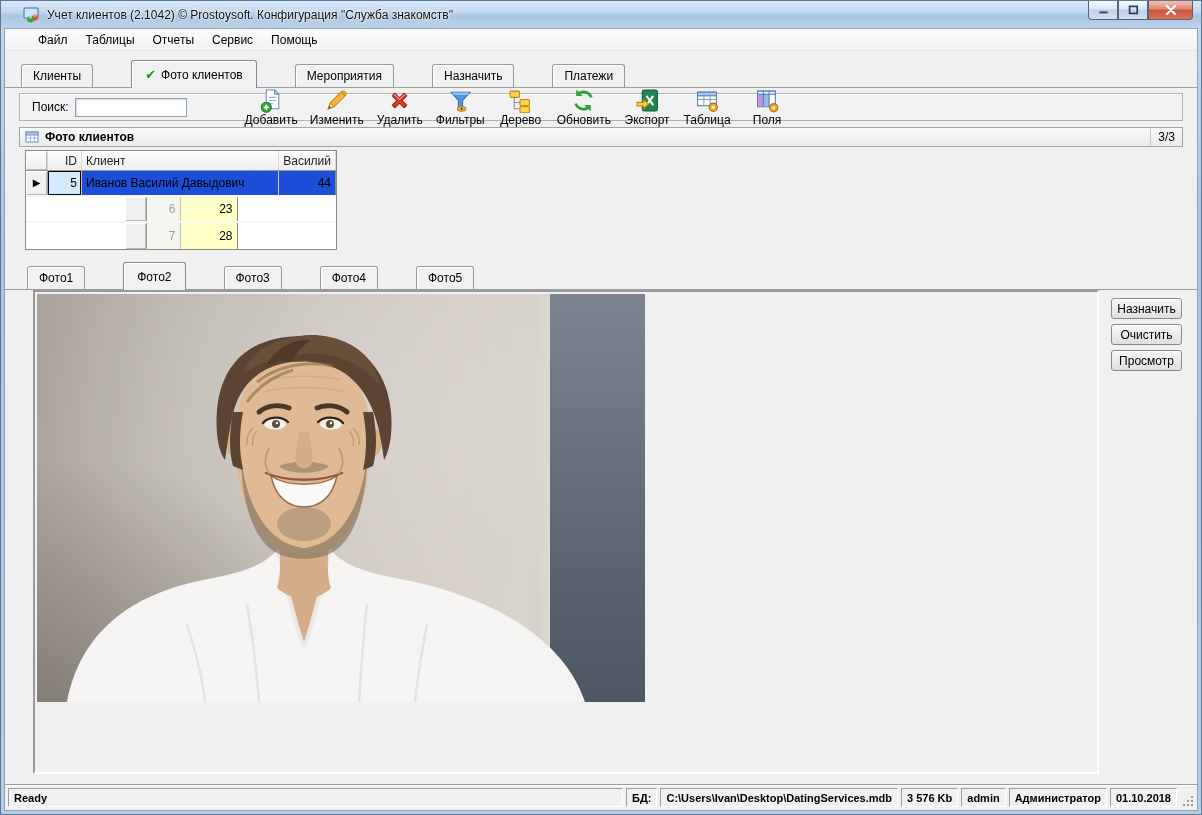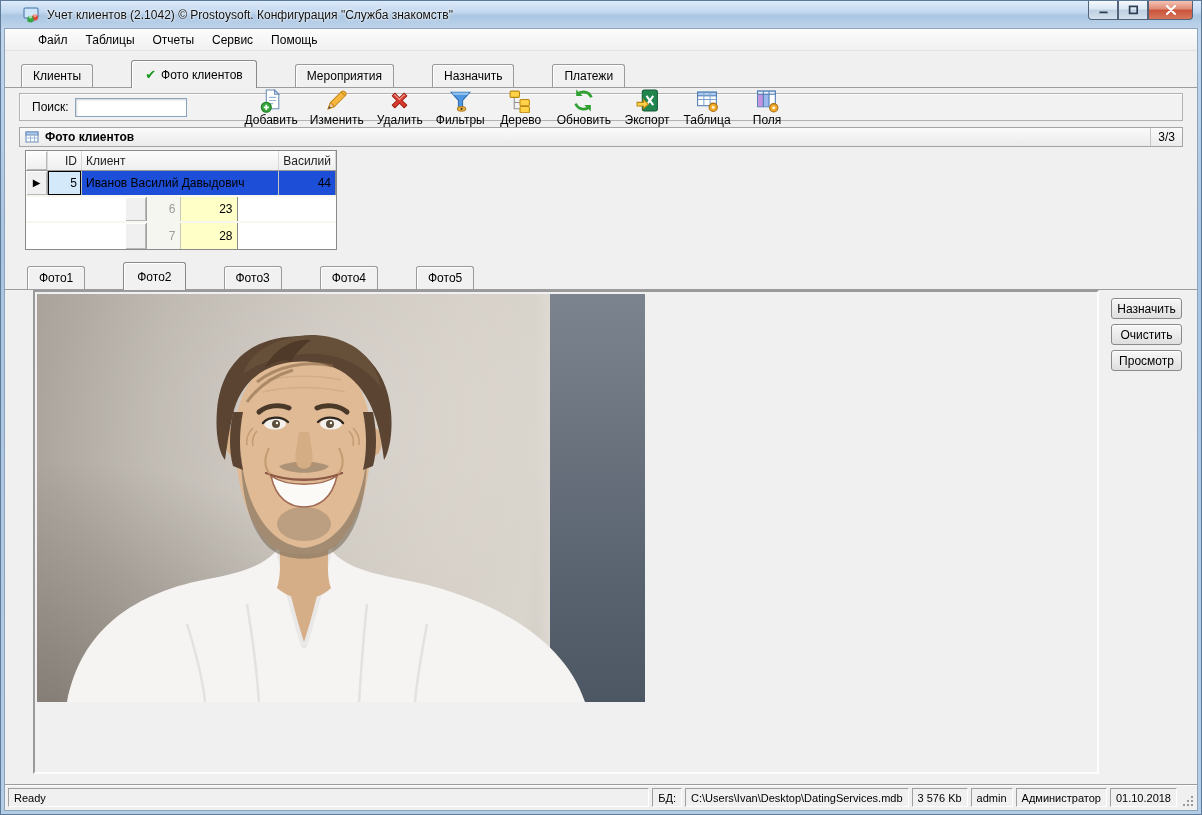--- a/index.html
+++ b/index.html
@@ -84,21 +84,21 @@
   .photo-band { position:absolute; left:513px; top:0; width:95px; height:100%;
     background:linear-gradient(180deg,#7b848f 0%,#6a737e 35%,#596370 70%,#4d5663 100%); }
   .photo svg.person { position:absolute; left:0; top:0; }
 
   .side-btns { width:84px; flex:0 0 84px; padding:8px 0 0 12px; display:flex; flex-direction:column; }
   .side-btn { width:71px; height:21px; margin-bottom:5px; border:1px solid #8a8a8a; border-radius:3px;
     background:linear-gradient(180deg,#f7f7f7,#e9e9e9 60%,#dedede); font:12px "Liberation Sans",sans-serif; cursor:default; box-shadow:inset 0 1px 0 #fff; }
 
   
   .status-divider { border-top:1px solid #9c9c9c; border-bottom:1px solid #fdfdfd; height:2px; }
-  .statusbar { height:24px; display:flex; align-items:stretch; padding:2px 3px 3px 3px; gap:3px; font-size:11px; background:#f0f0f0; }
+  .statusbar { height:24px; display:flex; align-items:stretch; padding:2px 3px 3px 3px; gap:3px; font-size:11px; background:#f0f0f0;font-weight:bold; }
   .status-panel { border:1px solid; border-color:#9f9f9f #fff #fff #9f9f9f; padding:0 5px; display:flex; align-items:center; white-space:nowrap; }
   .status-ready { flex:1; }
   .status-grip { width:14px; display:flex; align-items:flex-end; justify-content:flex-end; border:none; padding:0; }
 </style>
 </head>
 <body>
 
 <div class="window">
 
   <div class="titlebar">

